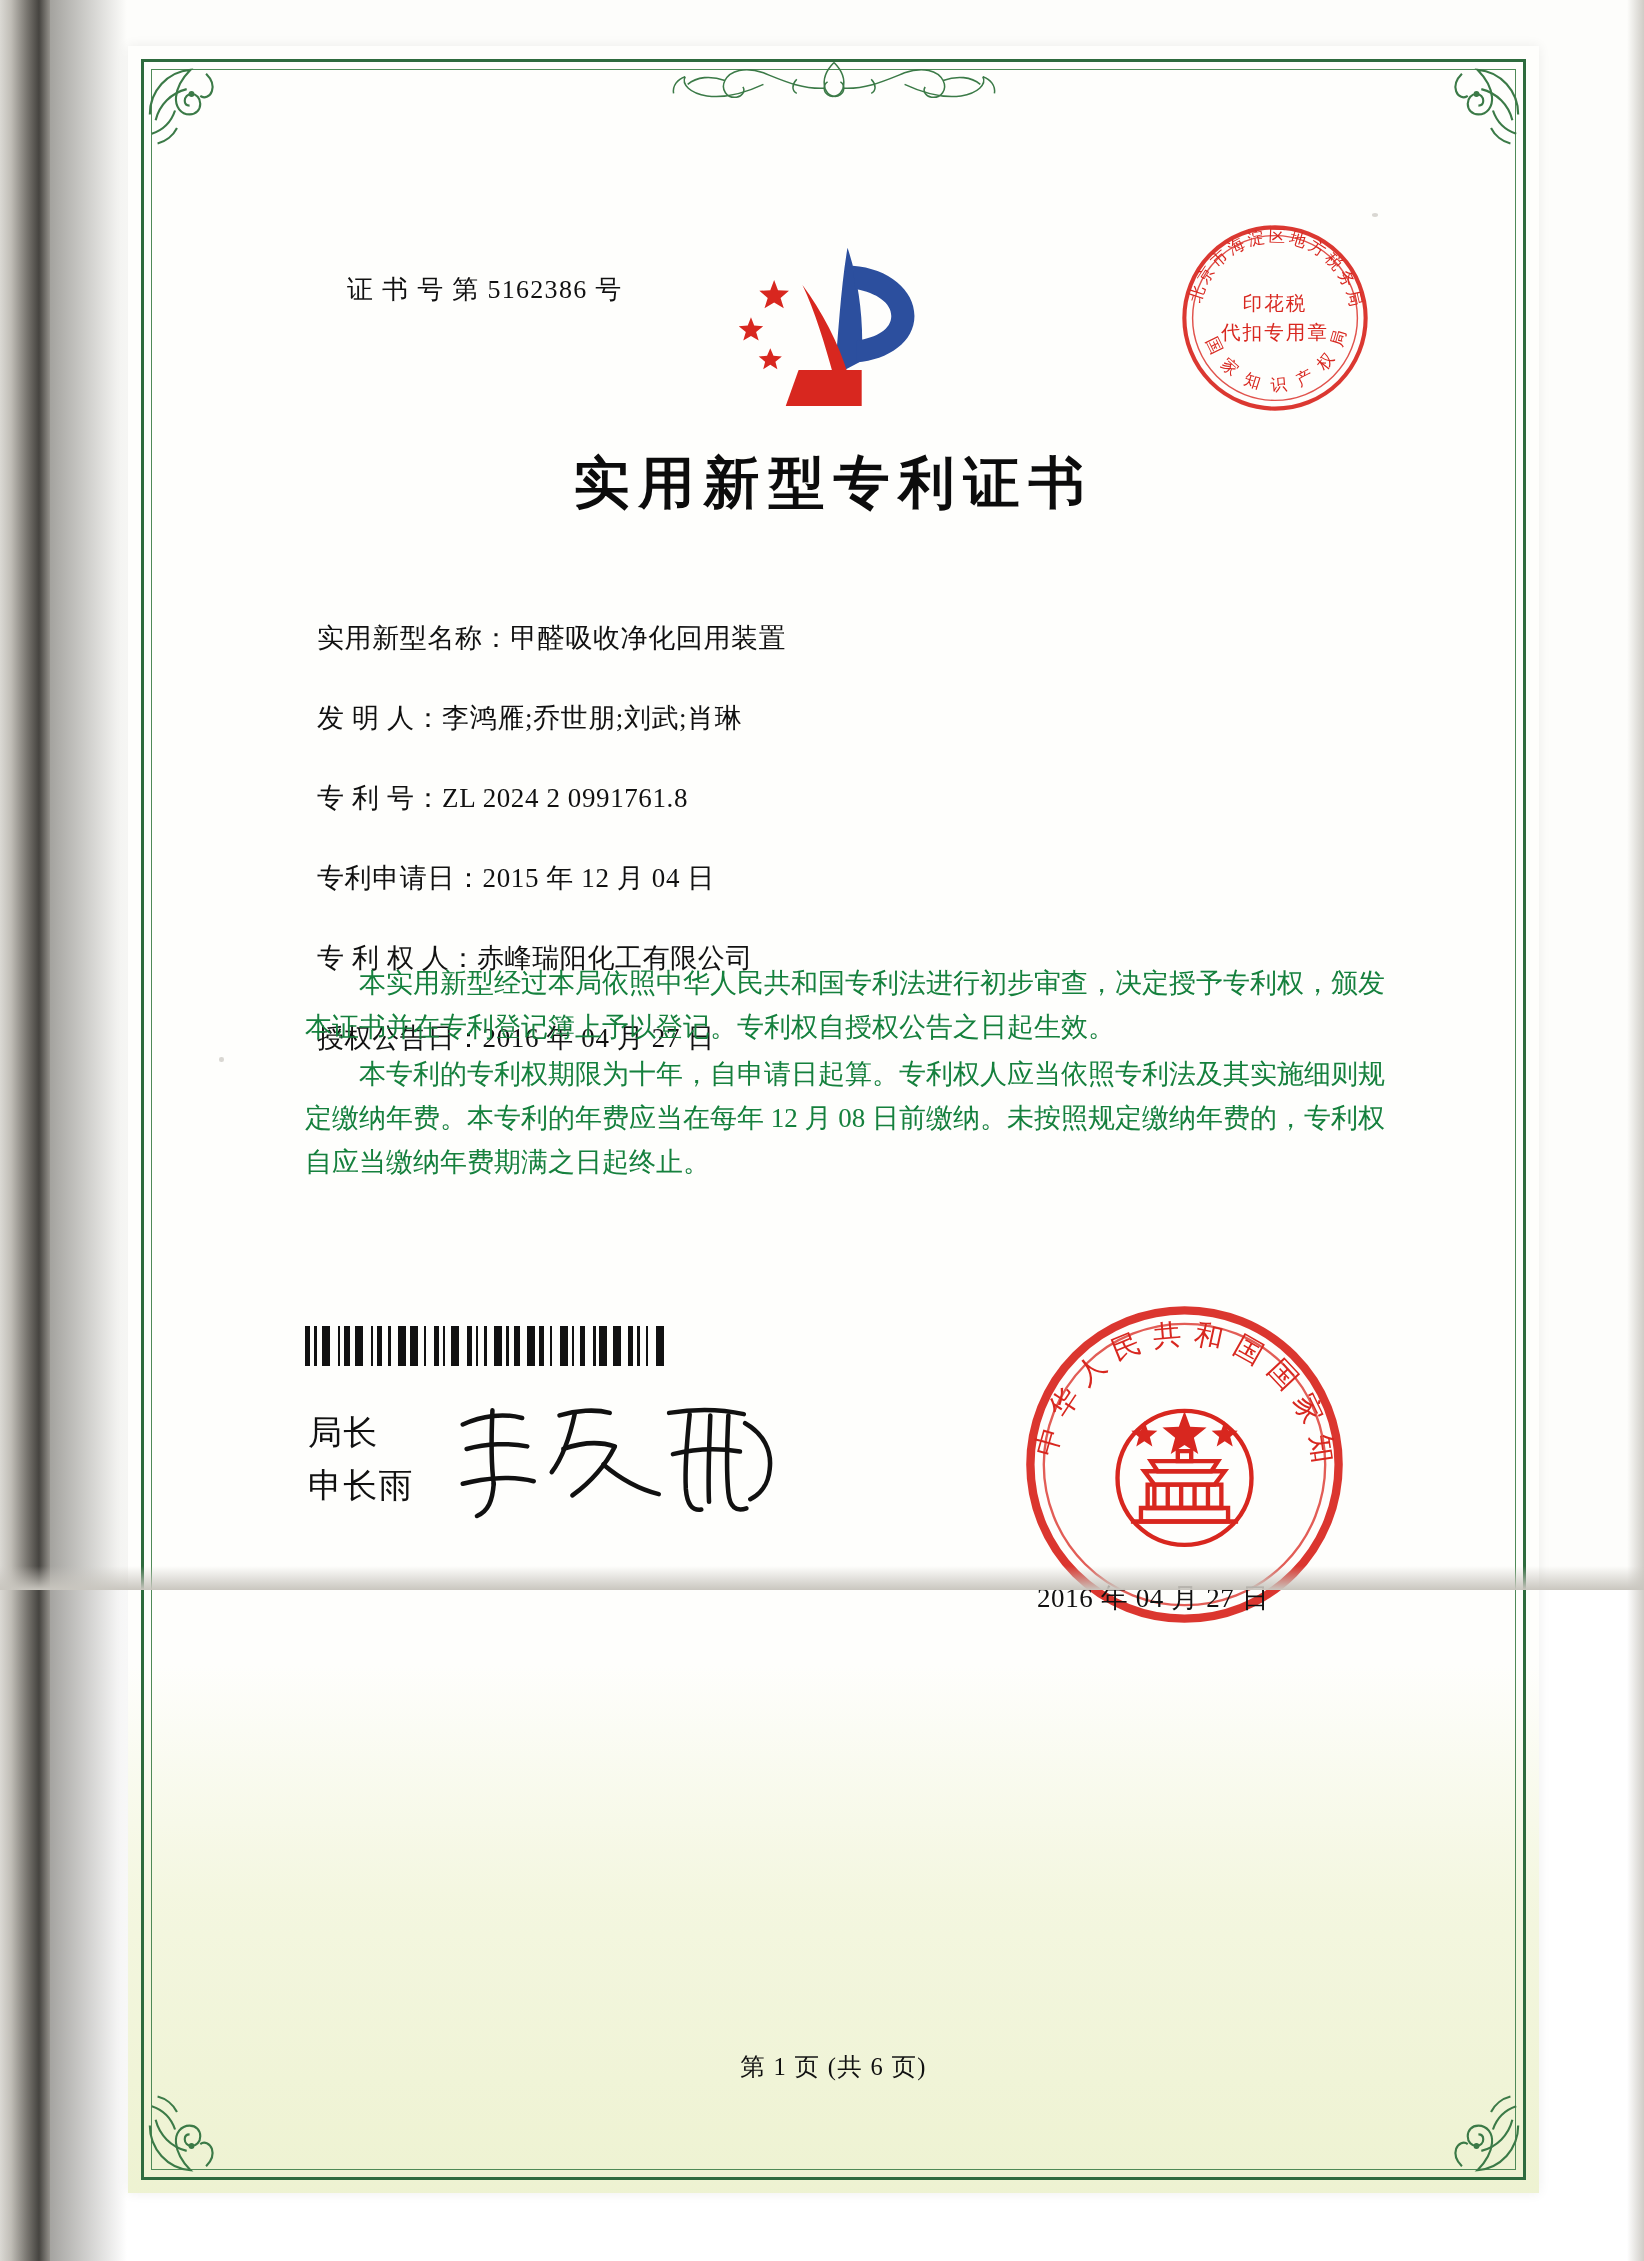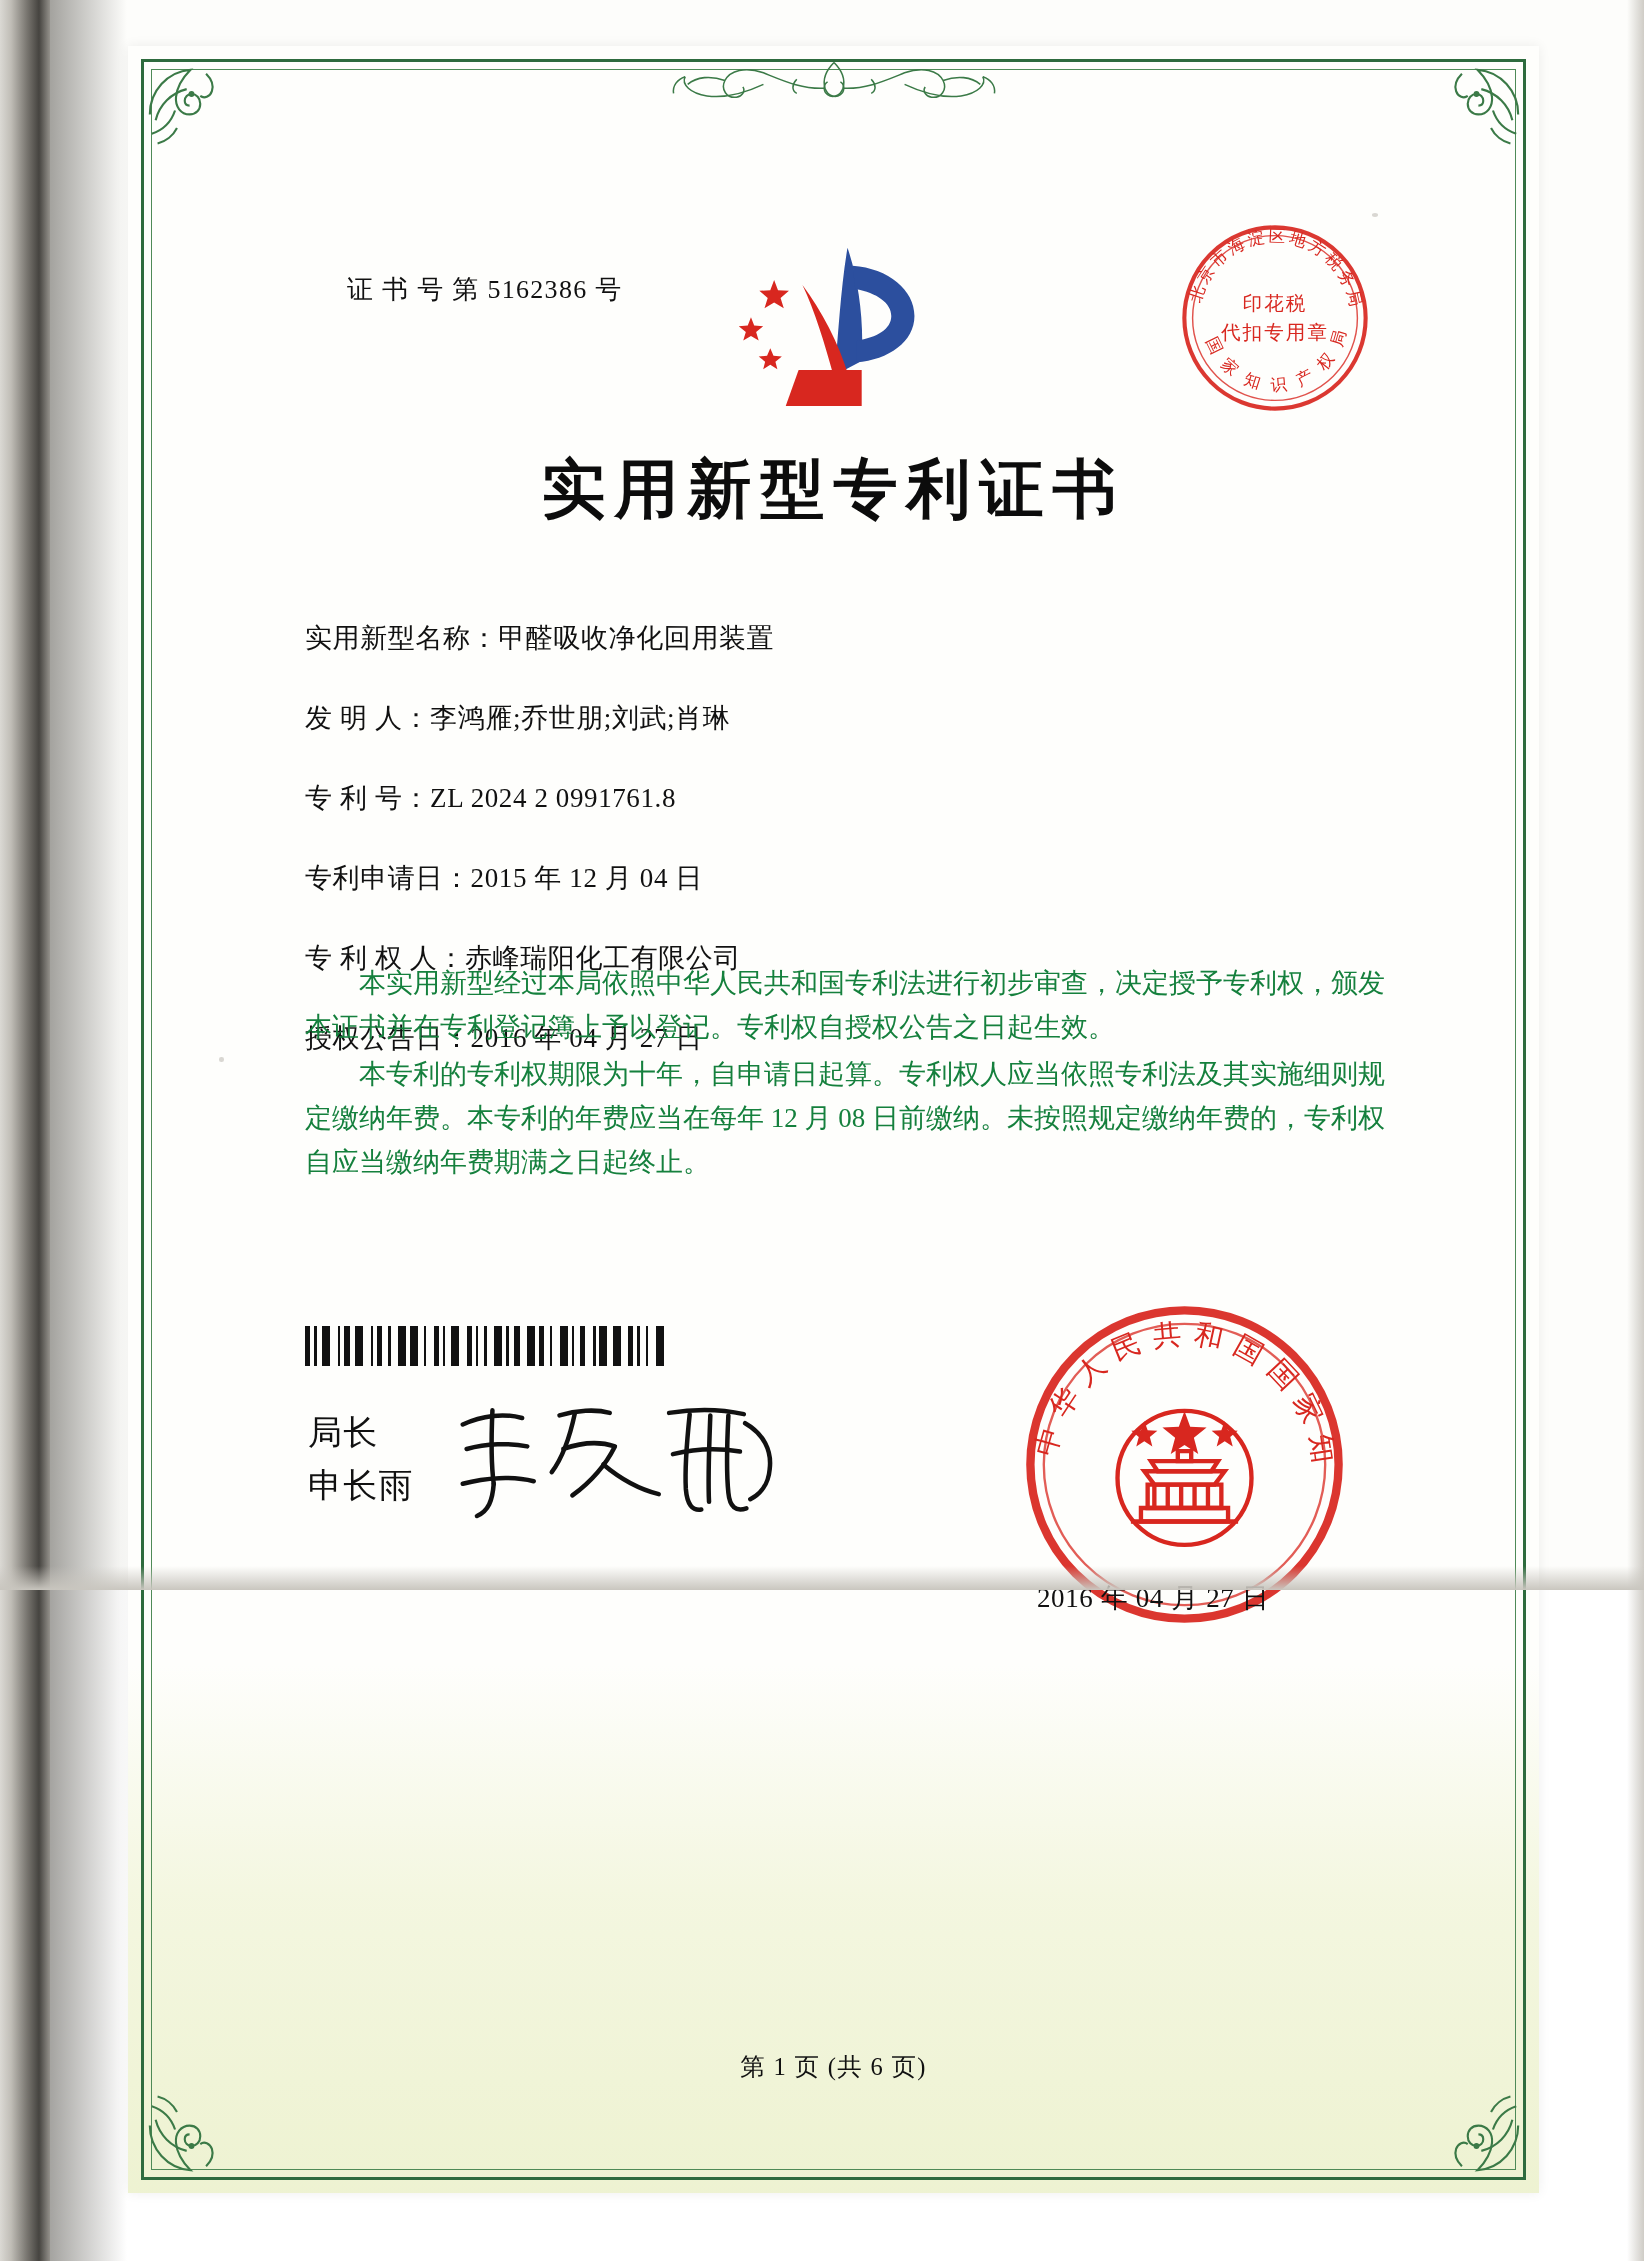--- a/index.html
+++ b/index.html
@@ -140,30 +140,30 @@
     width: 206px;
     height: 206px;
   }
   .stamp-tax svg { width: 100%; height: 100%; display: block; }
 
   .title {
     position: absolute;
     left: 0; right: 0;
     top: 303px;
     text-align: center;
-    font-size: 64px;
+    font-size: 56px;
     font-weight: 700;
     letter-spacing: 9px;
     color: #0c0c0c;
     font-family: "Liberation Serif", serif;
   }
 
   .fields {
     position: absolute;
-    left: 100px;
+    left: 112px;
     top: 477px;
     right: 0;
   }
   .field {
     font-size: 27px;
     color: #111;
     margin-bottom: 44px;
     white-space: nowrap;
     letter-spacing: 0.6px;
   }

